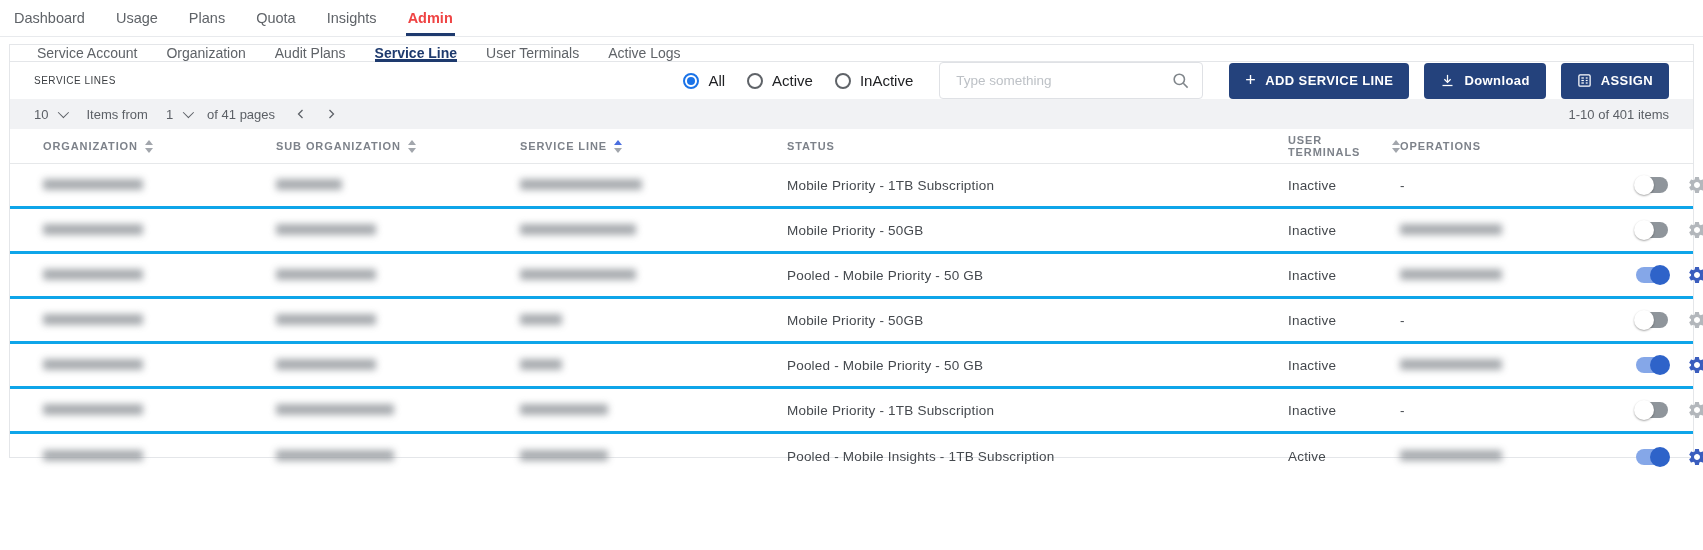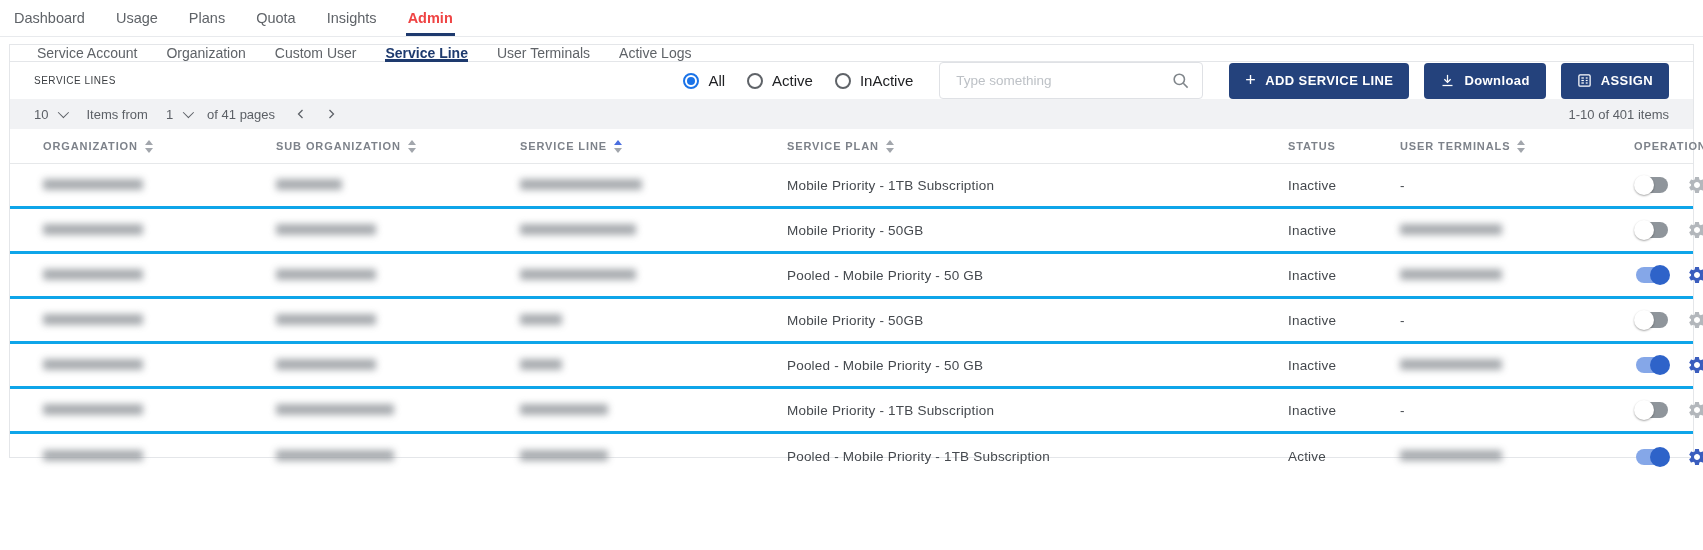--- a/index.html
+++ b/index.html
@@ -118,21 +118,21 @@
 <div class="card">
 
   <div class="tabbar" id="tabbar">
       <div class="tab">
     <span>Service Account</span>
   </div>
       <div class="tab">
     <span>Organization</span>
   </div>
       <div class="tab">
-    <span>Custom User</span>
+    <span>Audit Plans</span>
   </div>
       <div class="tab active">
     <span>Service Line</span>
   </div>
       <div class="tab">
     <span>User Terminals</span>
   </div>
       <div class="tab">
     <span>Active Logs</span>
   </div>
@@ -240,27 +240,20 @@
     </span>
   </div>
       <div class="th">
     <span>SERVICE LINE</span>
     <span class="sort-arrows">
       <span class="tri-up active"></span>
           <span class="tri-down"></span>
     </span>
   </div>
       <div class="th">
-    <span>SERVICE PLAN</span>
-    <span class="sort-arrows">
-      <span class="tri-up"></span>
-          <span class="tri-down"></span>
-    </span>
-  </div>
-      <div class="th">
     <span>STATUS</span>
 
   </div>
       <div class="th">
     <span>USER TERMINALS</span>
     <span class="sort-arrows">
       <span class="tri-up"></span>
           <span class="tri-down"></span>
     </span>
   </div>
@@ -382,21 +375,21 @@
         <svg width="20" height="20" viewBox="0 0 24 24">
           <path d="M19.14 12.94c.04-.3.06-.61.06-.94 0-.32-.02-.64-.07-.94l2.03-1.58c.18-.14.23-.41.12-.61l-1.92-3.32c-.12-.22-.37-.29-.59-.22l-2.39.96c-.5-.38-1.03-.7-1.62-.94l-.36-2.54c-.04-.24-.24-.41-.48-.41h-3.84c-.24 0-.43.17-.47.41l-.36 2.54c-.59.24-1.13.57-1.62.94l-2.39-.96c-.22-.08-.47 0-.59.22L2.74 8.87c-.12.21-.08.47.12.61l2.03 1.58c-.05.3-.09.63-.09.94s.02.64.07.94l-2.03 1.58c-.18.14-.23.41-.12.61l1.92 3.32c.12.22.37.29.59.22l2.39-.96c.5.38 1.03.7 1.62.94l.36 2.54c.05.24.24.41.48.41h3.84c.24 0 .44-.17.47-.41l.36-2.54c.59-.24 1.13-.56 1.62-.94l2.39.96c.22.08.47 0 .59-.22l1.92-3.32c.12-.22.07-.47-.12-.61l-2.01-1.58zM12 15.6c-1.98 0-3.6-1.62-3.6-3.6s1.62-3.6 3.6-3.6 3.6 1.62 3.6 3.6-1.62 3.6-3.6 3.6z"></path>
         </svg>
       </div>
     </div>
   </div>
       <div class="row grid-cols">
     <div class="cell"><span class="redact" style="width: 100px;"></span></div>
     <div class="cell"><span class="redact" style="width: 118px;"></span></div>
     <div class="cell"><span class="redact" style="width: 88px;"></span></div>
-    <div class="cell">Pooled - Mobile Priority - 1TB Subscription</div>
+    <div class="cell">Pooled - Mobile Insights - 1TB Subscription</div>
     <div class="cell">Active</div>
     <div class="cell"><span class="redact" style="width: 102px;"></span></div>
     <div class="cell ops">
       <div class="toggle on">
         <div class="track"></div>
             <div class="thumb"></div>
       </div>
       <div class="gear on">
         <svg width="20" height="20" viewBox="0 0 24 24">
           <path d="M19.14 12.94c.04-.3.06-.61.06-.94 0-.32-.02-.64-.07-.94l2.03-1.58c.18-.14.23-.41.12-.61l-1.92-3.32c-.12-.22-.37-.29-.59-.22l-2.39.96c-.5-.38-1.03-.7-1.62-.94l-.36-2.54c-.04-.24-.24-.41-.48-.41h-3.84c-.24 0-.43.17-.47.41l-.36 2.54c-.59.24-1.13.57-1.62.94l-2.39-.96c-.22-.08-.47 0-.59.22L2.74 8.87c-.12.21-.08.47.12.61l2.03 1.58c-.05.3-.09.63-.09.94s.02.64.07.94l-2.03 1.58c-.18.14-.23.41-.12.61l1.92 3.32c.12.22.37.29.59.22l2.39-.96c.5.38 1.03.7 1.62.94l.36 2.54c.05.24.24.41.48.41h3.84c.24 0 .44-.17.47-.41l.36-2.54c.59-.24 1.13-.56 1.62-.94l2.39.96c.22.08.47 0 .59-.22l1.92-3.32c.12-.22.07-.47-.12-.61l-2.01-1.58zM12 15.6c-1.98 0-3.6-1.62-3.6-3.6s1.62-3.6 3.6-3.6 3.6 1.62 3.6 3.6-1.62 3.6-3.6 3.6z"></path>

